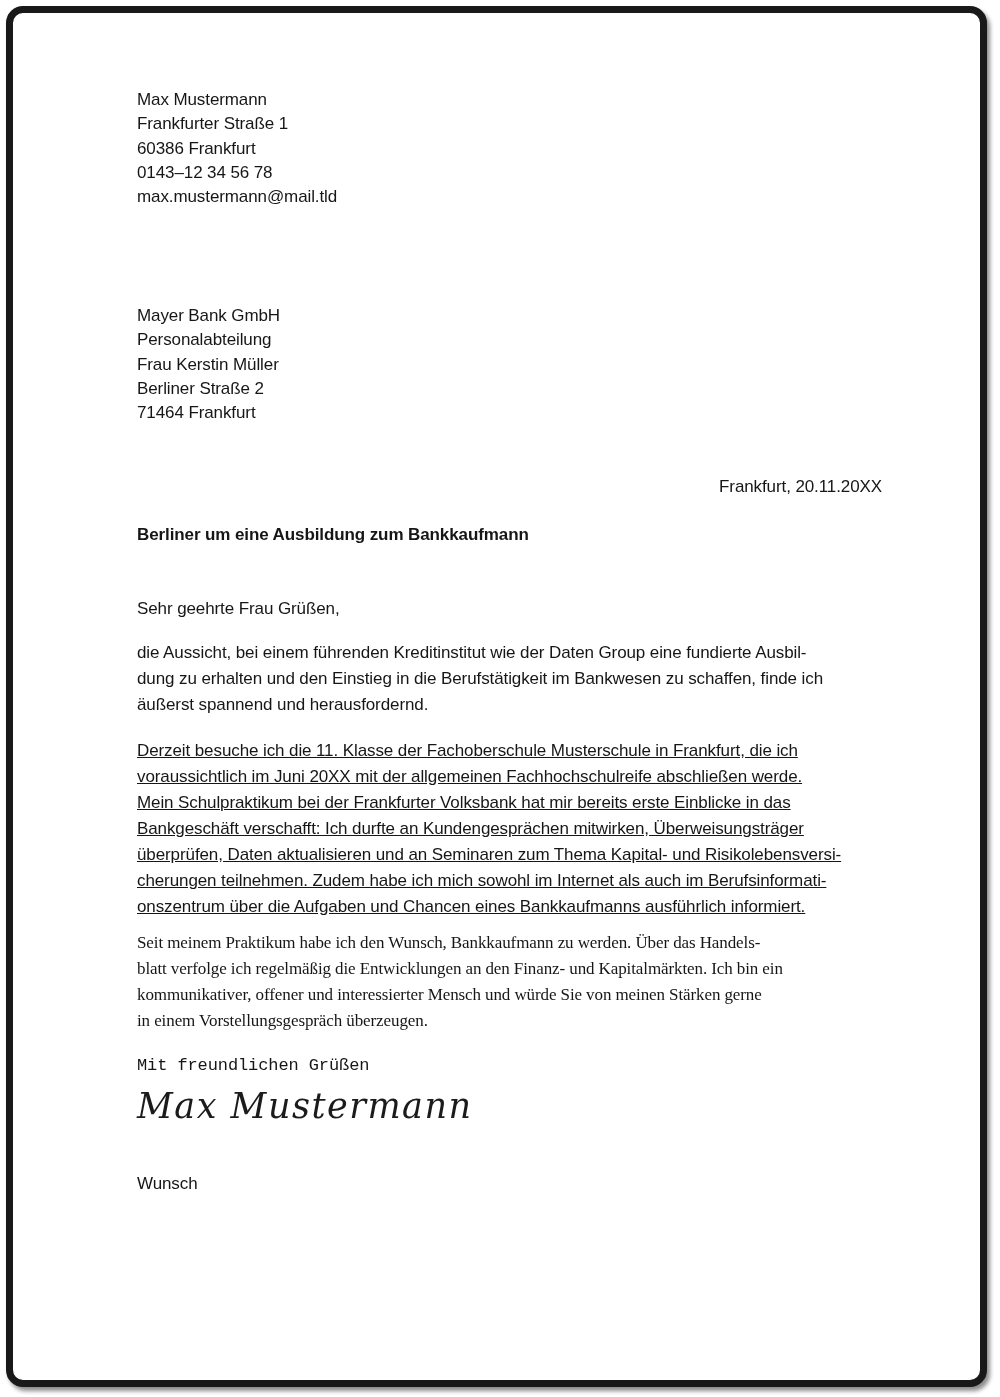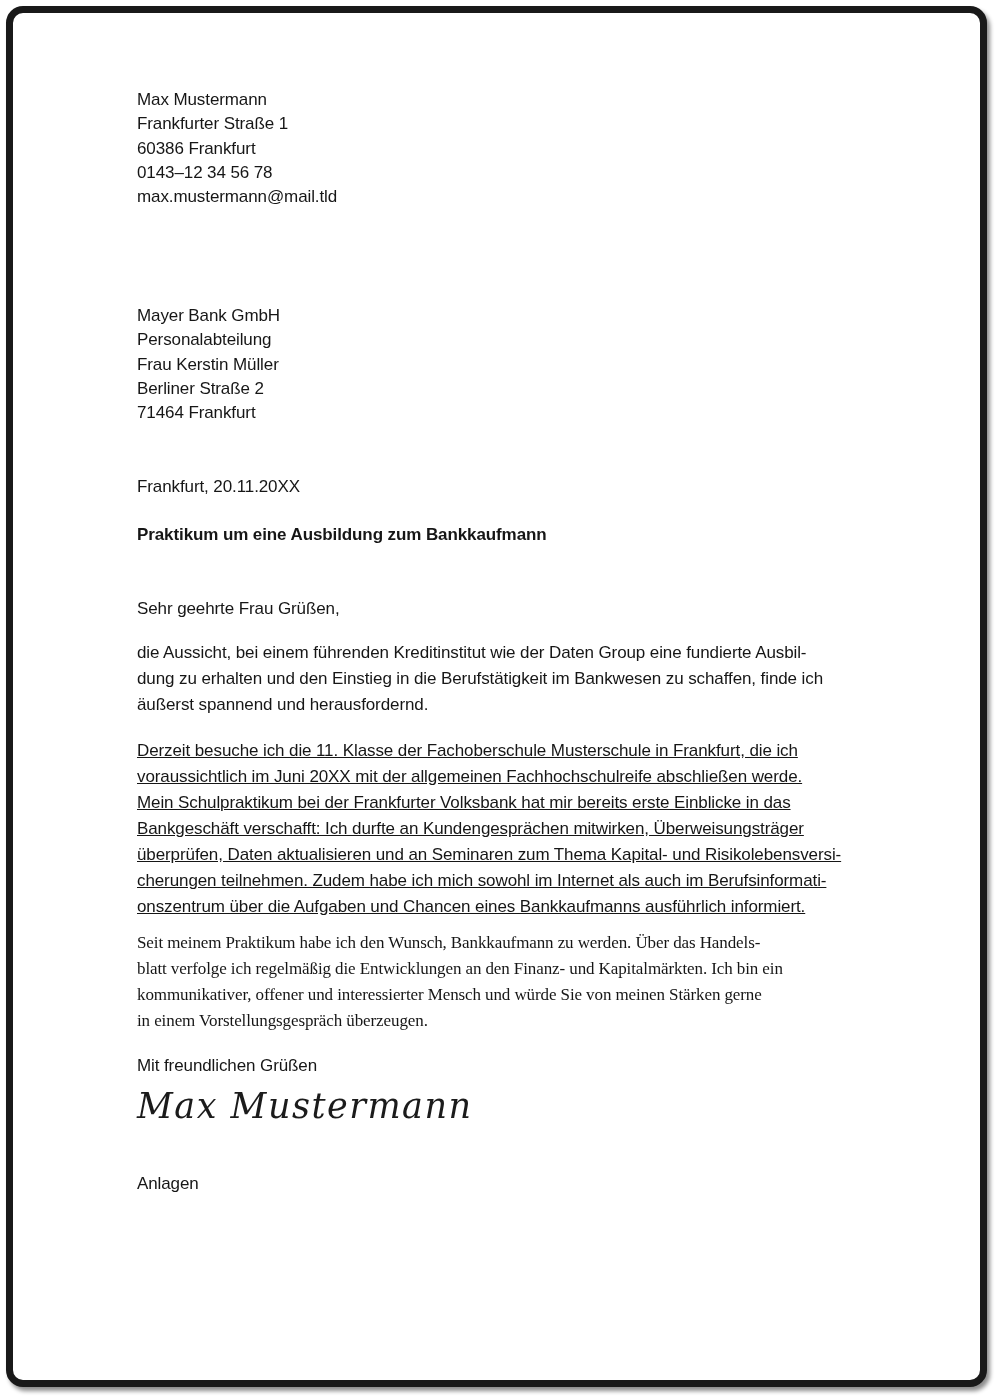--- a/index.html
+++ b/index.html
@@ -42,27 +42,27 @@
     white-space: pre;
   }
   .address {
     line-height: 24.3px;
   }
   .body-text {
     line-height: 26px;
   }
   .sender        { top: 88px; }
   .recipient     { top: 304px; }
-  .dateline      { top: 474px; text-align: left; line-height: 26px; }
+  .dateline      { top: 474px; text-align: right; line-height: 26px; }
   .subject       { top: 522px; font-weight: bold; line-height: 26px; }
   .salutation    { top: 596px; }
   .para-1        { top: 640px; }
   .para-2        { top: 738px; text-decoration: underline; }
   .para-3        { top: 930px; font-family: Liberation Serif, serif; }
-  .closing       { top: 1053px; }
+  .closing       { top: 1053px; font-family: Liberation Mono, monospace; }
   .signature {
     top: 1083px;
     font-family: "DejaVu Serif", serif;
     font-style: italic;
     font-size: 35px;
     letter-spacing: 1.5px;
     line-height: 46px;
     color: #1b1b1b;
   }
   .enclosures    { top: 1171px; }
@@ -82,21 +82,21 @@
 max.mustermann@mail.tld</div>
 
     <div class="block address recipient">Mayer Bank GmbH
 Personalabteilung
 Frau Kerstin Müller
 Berliner Straße 2
 71464 Frankfurt</div>
 
     <div class="block dateline">Frankfurt, 20.11.20XX</div>
 
-    <div class="block subject">Praktikum um eine Ausbildung zum Bankkaufmann</div>
+    <div class="block subject">Berliner um eine Ausbildung zum Bankkaufmann</div>
 
     <div class="block body-text salutation">Sehr geehrte Frau Grüßen,</div>
 
     <div class="block body-text para-1">die Aussicht, bei einem führenden Kreditinstitut wie der Daten Group eine fundierte Ausbil-
 dung zu erhalten und den Einstieg in die Berufstätigkeit im Bankwesen zu schaffen, finde ich
 äußerst spannend und herausfordernd.</div>
 
     <div class="block body-text para-2">Derzeit besuche ich die 11. Klasse der Fachoberschule Musterschule in Frankfurt, die ich
 voraussichtlich im Juni 20XX mit der allgemeinen Fachhochschulreife abschließen werde.
 Mein Schulpraktikum bei der Frankfurter Volksbank hat mir bereits erste Einblicke in das
@@ -107,16 +107,16 @@
 
     <div class="block body-text para-3">Seit meinem Praktikum habe ich den Wunsch, Bankkaufmann zu werden. Über das Handels-
 blatt verfolge ich regelmäßig die Entwicklungen an den Finanz- und Kapitalmärkten. Ich bin ein
 kommunikativer, offener und interessierter Mensch und würde Sie von meinen Stärken gerne
 in einem Vorstellungsgespräch überzeugen.</div>
 
     <div class="block body-text closing">Mit freundlichen Grüßen</div>
 
     <div class="block signature">Max Mustermann</div>
 
-    <div class="block body-text enclosures">Anlagen</div>
+    <div class="block body-text enclosures">Wunsch</div>
 
   </div>
 </div>
 
 </body></html>

